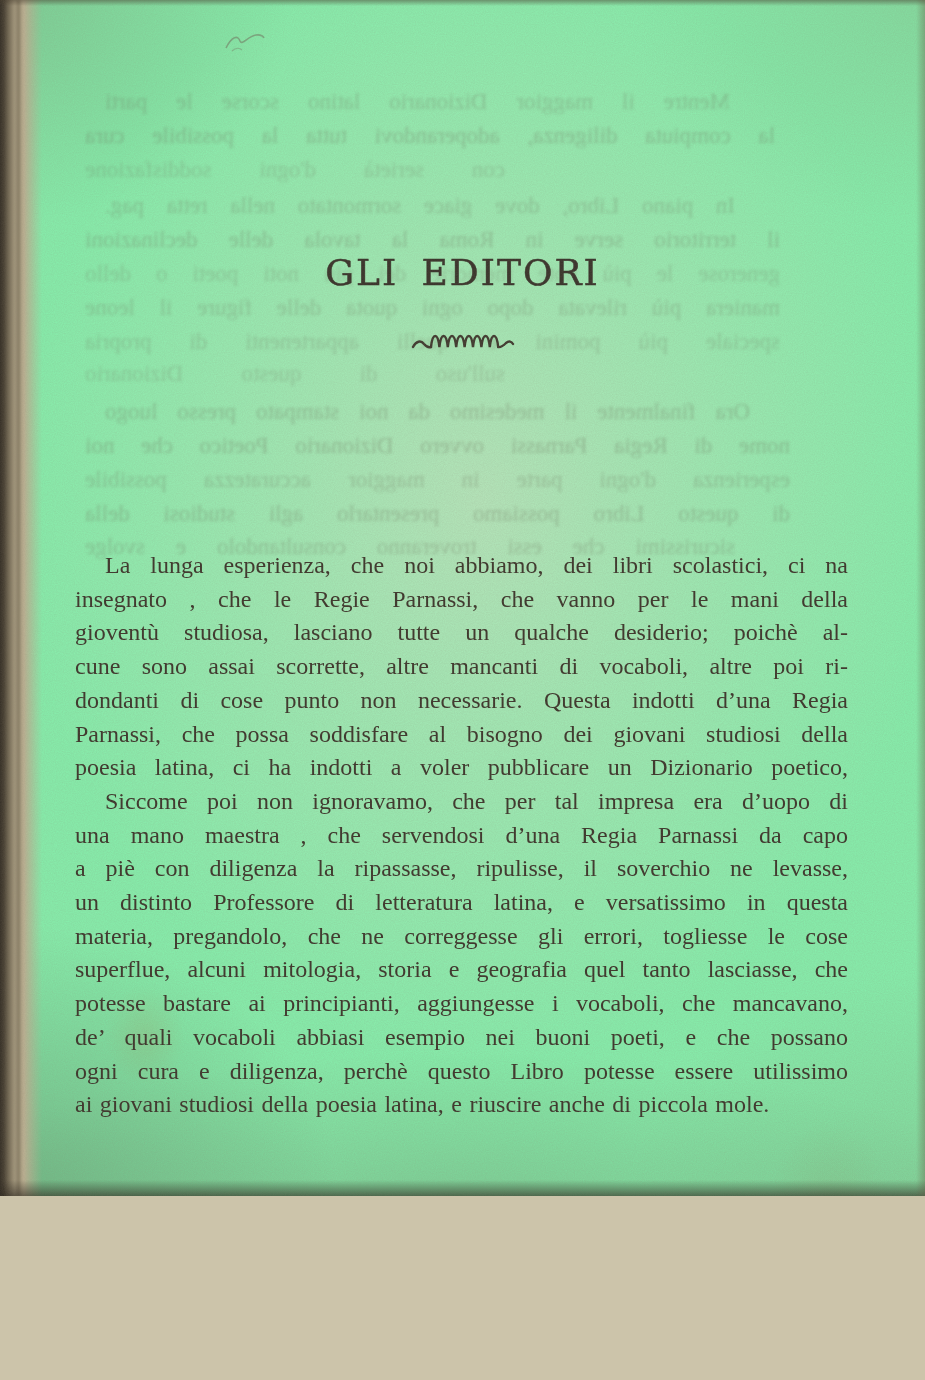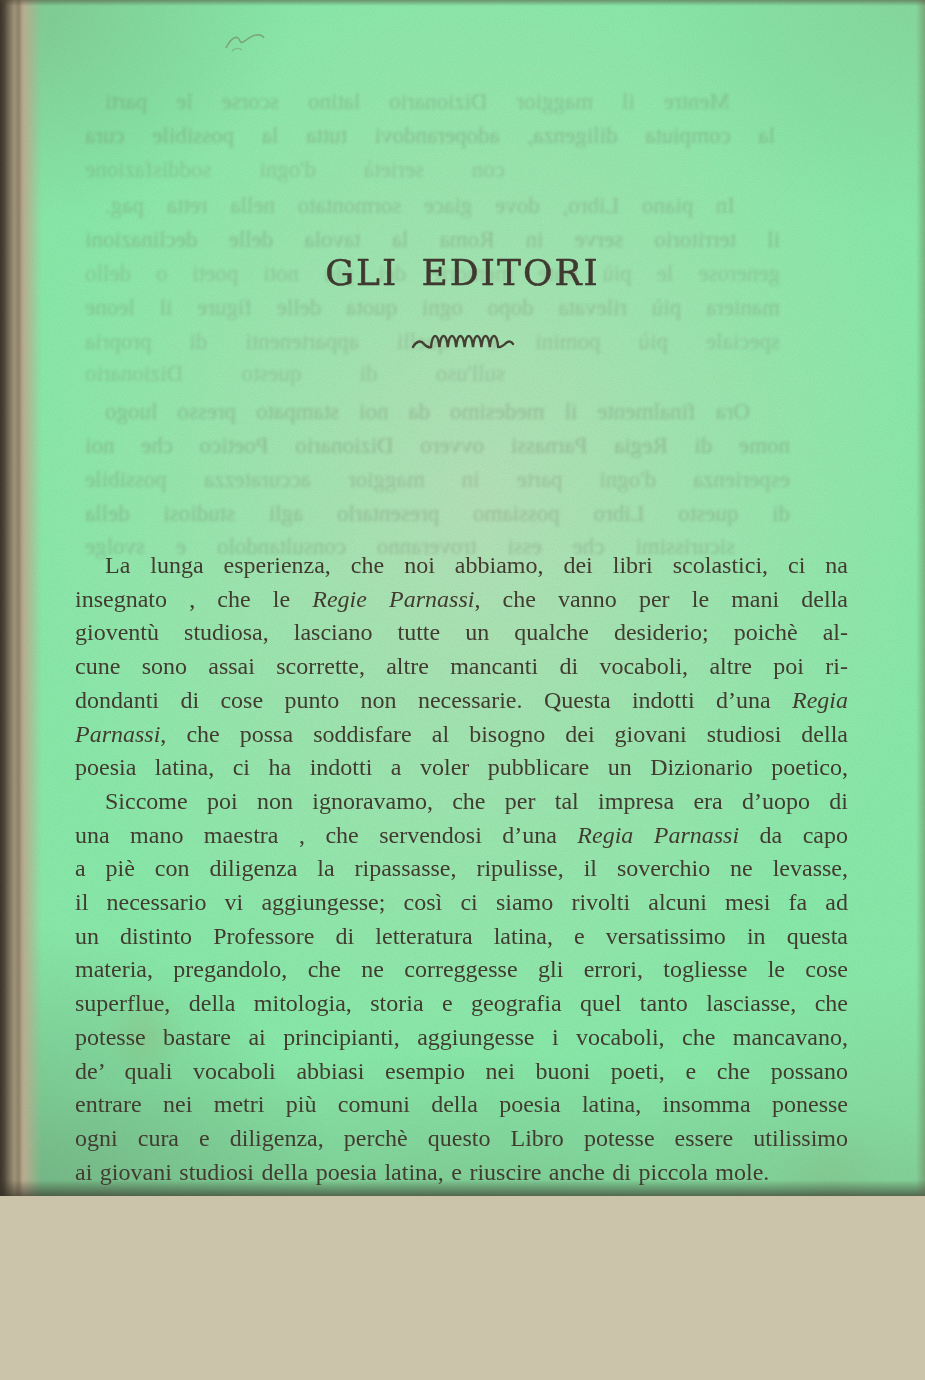--- a/index.html
+++ b/index.html
@@ -53,21 +53,21 @@
   }
   #body-text{
     position:absolute;left:75px;top:549px;width:773px;z-index:3;
     font:24px/33.7px "Liberation Serif",serif;
     color:#3c352b;
     word-spacing:1.5px;
   }
   .line{text-align:justify;text-align-last:justify;}
   .line.last{text-align-last:left;}
   .line.indent{text-indent:30px;}
-  .it{font-style:italic;}
+  .it{}
   
   .stain1{
     position:absolute;left:105px;top:985px;width:80px;height:100px;z-index:1;pointer-events:none;
     background:radial-gradient(ellipse at center, rgba(168,130,68,0.15), rgba(168,130,68,0) 70%);
   }
   .stain2{
     position:absolute;left:770px;top:1120px;width:120px;height:160px;z-index:1;pointer-events:none;
     background:radial-gradient(ellipse at center, rgba(140,116,72,0.10), rgba(140,116,72,0) 70%);
   }
   .spot1{
@@ -173,27 +173,25 @@
         <div class="line"><span>gioventù studiosa, lasciano tutte un qualche desiderio; poichè al-</span></div>
         <div class="line"><span>cune sono assai scorrette, altre mancanti di vocaboli, altre poi ri-</span></div>
         <div class="line"><span>dondanti di cose punto non necessarie. Questa indotti d’una </span><span class="it">Regia</span></div>
         <div class="line"><span class="it">Parnassi</span><span>, che possa soddisfare al bisogno dei giovani studiosi della</span></div>
         <div class="line"><span>poesia latina, ci ha indotti a voler pubblicare un Dizionario poetico,</span></div>
       </div>
       <div class="para">
         <div class="line indent"><span>Siccome poi non ignoravamo, che per tal impresa era d’uopo di</span></div>
         <div class="line"><span>una mano maestra , che servendosi d’una </span><span class="it">Regia Parnassi</span><span> da capo</span></div>
         <div class="line"><span>a piè con diligenza la ripassasse, ripulisse, il soverchio ne levasse,</span></div>
-        <div class="line"><span>il necessario vi aggiungesse; così ci siamo rivolti alcuni mesi fa ad</span></div>
         <div class="line"><span>un distinto Professore di letteratura latina, e versatissimo in questa</span></div>
         <div class="line"><span>materia, pregandolo, che ne correggesse gli errori, togliesse le cose</span></div>
-        <div class="line"><span>superflue, della mitologia, storia e geografia quel tanto lasciasse, che</span></div>
+        <div class="line"><span>superflue, alcuni mitologia, storia e geografia quel tanto lasciasse, che</span></div>
         <div class="line"><span>potesse bastare ai principianti, aggiungesse i vocaboli, che mancavano,</span></div>
         <div class="line"><span>de’ quali vocaboli abbiasi esempio nei buoni poeti, e che possano</span></div>
-        <div class="line"><span>entrare nei metri più comuni della poesia latina, insomma ponesse</span></div>
         <div class="line"><span>ogni cura e diligenza, perchè questo Libro potesse essere utilissimo</span></div>
         <div class="line last"><span>ai giovani studiosi della poesia latina, e riuscire anche di piccola mole.</span></div>
       </div>
     </div>
 
   <div class="spot1"></div>
 
   <div class="edge edge-left"></div>
   <div class="crease"></div>
   <div class="edge edge-top"></div>

